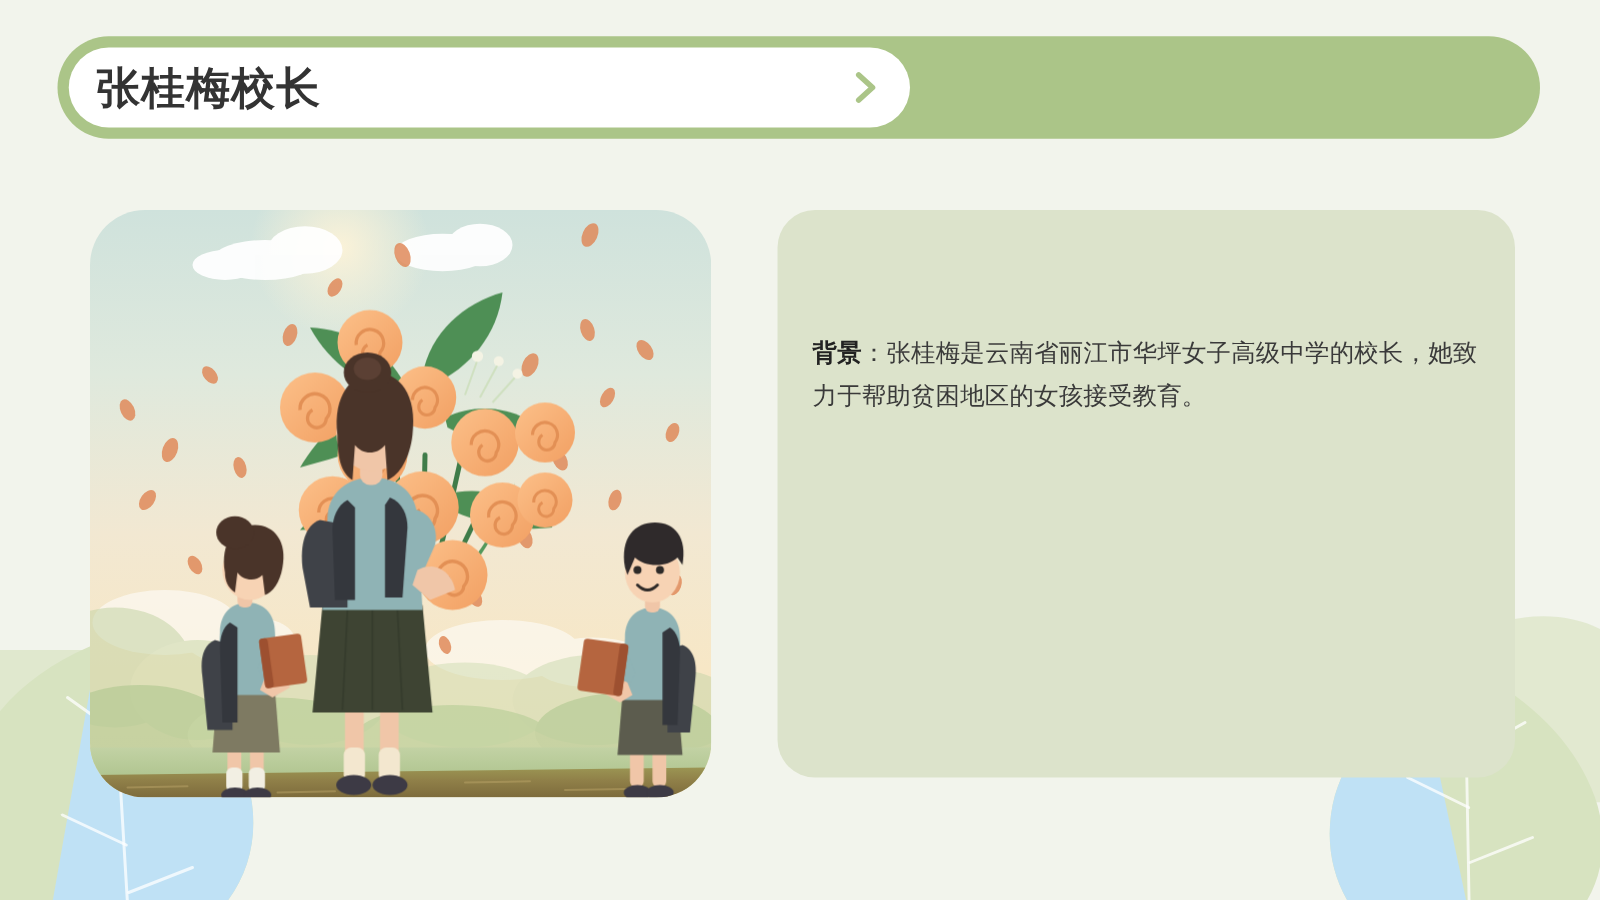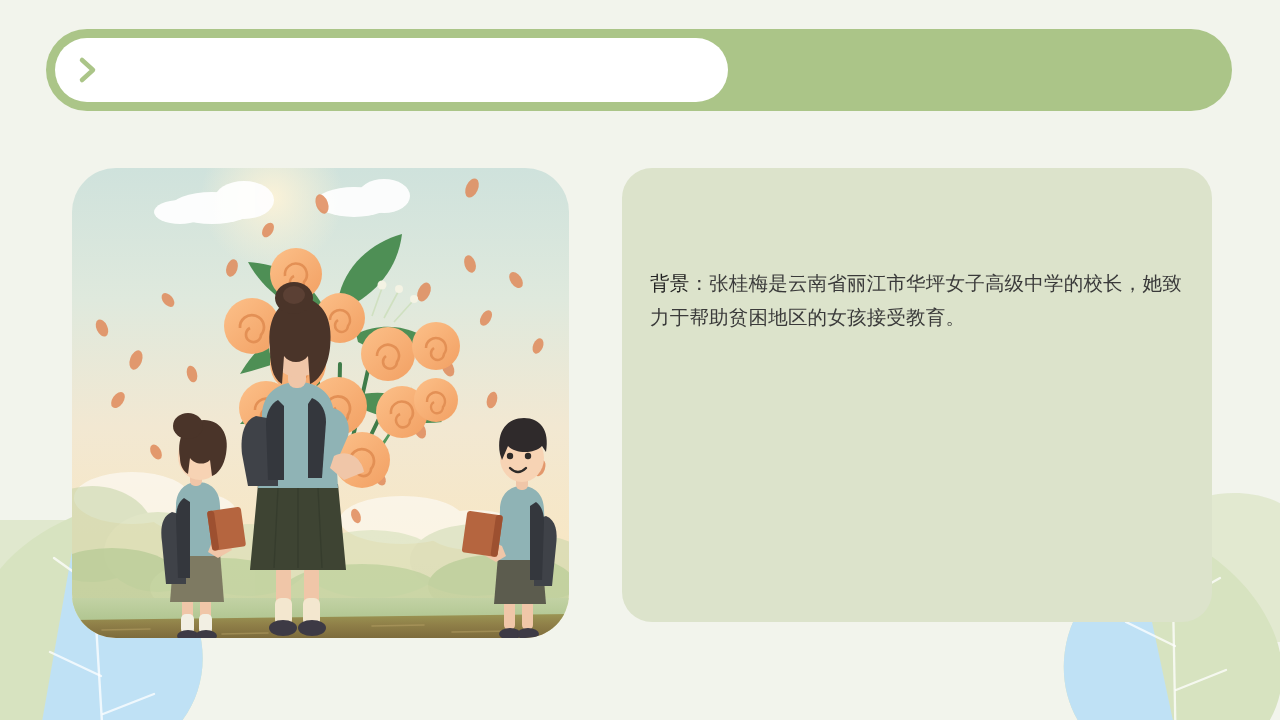--- a/index.html
+++ b/index.html
@@ -94,21 +94,21 @@
     box-sizing: border-box;
     padding: 78px 28px 0 28px;
   }
   .para {
     font-size: 19.5px;
     line-height: 34px;
     color: #3a3a3a;
     letter-spacing: 0.2px;
     text-align: left;
   }
-  .para .lead { font-weight: normal; color: #222222; }
+  .para .lead { font-weight: bold; color: #222222; }
   .para-gap { height: 110px; }
 </style>
 </head>
 <body>
 
 <div class="slide">
 
   <div class="leaf-layer">
 
     <svg class="blob-bl" width="260" height="230" viewBox="0 0 260 230">
@@ -159,20 +159,21 @@
         <path d="M126 70 L172 44"></path>
         <path d="M127 112 L78 88"></path>
         <path d="M128 156 L178 136"></path>
       </g>
     </svg>
   </div>
 
   <div class="header-band"></div>
 
   <div class="header-pill">
+    <span class="header-title">张桂梅校长</span>
     <span>
       <svg class="chevron-icon" viewBox="0 0 20 28" fill="none" stroke="#abc588" stroke-width="4.5" stroke-linecap="round" stroke-linejoin="round">
         <polyline points="5,4 16,14 5,24"></polyline>
       </svg>
     </span>
   </div>
 
   <div class="illustration">
     <svg viewBox="0 0 497 470" preserveAspectRatio="xMidYMid slice">
       <defs>

